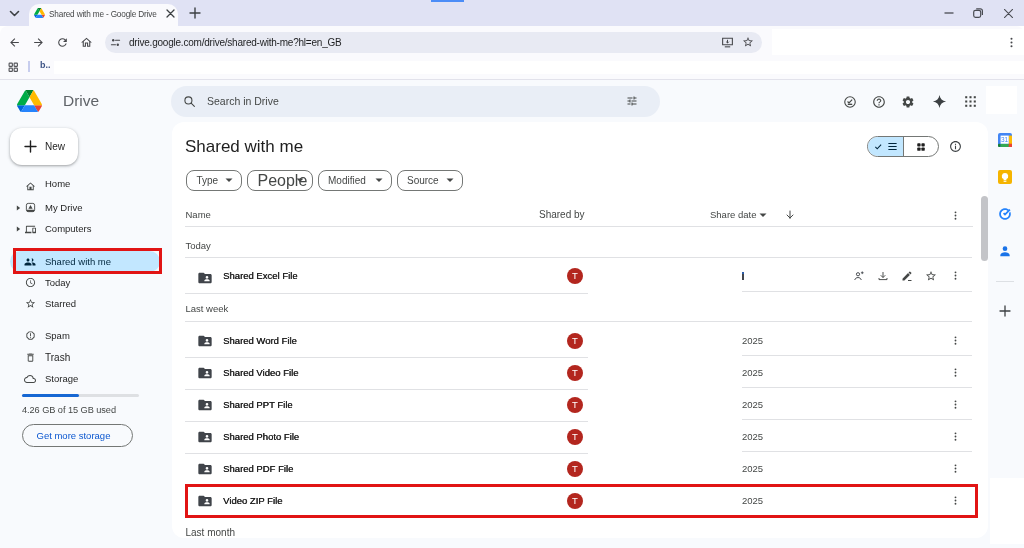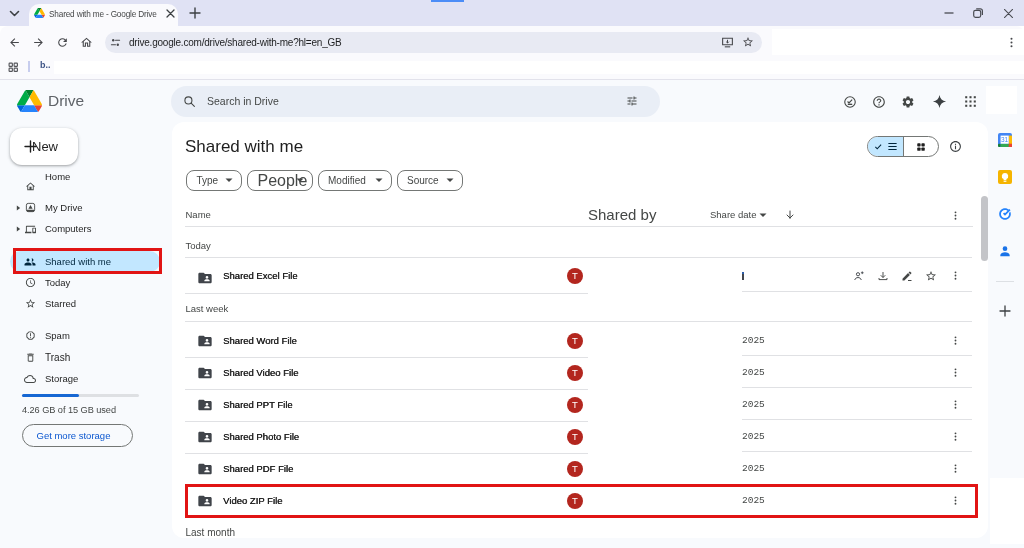--- a/index.html
+++ b/index.html
@@ -99,21 +99,21 @@
 <div class="a" style="left:172px;top:122px;width:816px;height:416px;background:#fff;border-radius:12px"></div>
 
 <svg class="ic" style="left:17px;top:90px" width="25" height="22.3" viewBox="0 0 87.3 78">
 <path d="m6.6 66.85 3.85 6.65c.8 1.4 1.95 2.5 3.3 3.3l13.75-23.8h-27.5c0 1.55.4 3.1 1.2 4.5z" fill="#0066da"></path>
 <path d="m43.65 25-13.75-23.8c-1.35.8-2.5 1.9-3.3 3.3l-25.4 44a9.06 9.06 0 0 0 -1.2 4.5h27.5z" fill="#00ac47"></path>
 <path d="m73.55 76.8c1.35-.8 2.5-1.9 3.3-3.3l1.6-2.75 7.65-13.25c.8-1.4 1.2-2.95 1.2-4.5h-27.502l5.852 11.5z" fill="#ea4335"></path>
 <path d="m43.65 25 13.75-23.8c-1.35-.8-2.9-1.2-4.5-1.2h-18.5c-1.6 0-3.15.45-4.5 1.2z" fill="#00832d"></path>
 <path d="m59.8 53h-32.3l-13.75 23.8c1.35.8 2.9 1.2 4.5 1.2h50.8c1.6 0 3.15-.45 4.5-1.2z" fill="#2684fc"></path>
 <path d="m73.4 26.5-12.7-22c-.8-1.4-1.95-2.5-3.3-3.3l-13.75 23.8 16.15 28h27.45c0-1.55-.4-3.1-1.2-4.5z" fill="#ffba00"></path>
 </svg>
-<div class="t" style="left:48px;top:93px;line-height:16px;font-size:15.5px;color:#5f6368">Drive</div>
+<div class="t" style="left:63px;top:93px;line-height:16px;font-size:15.5px;color:#5f6368">Drive</div>
 <div class="a" style="left:171px;top:86px;width:489px;height:31px;background:#E9EEF6;border-radius:16px"></div>
 <svg class="ic" style="left:183px;top:95px" width="13" height="13" viewBox="0 0 24 24">
     <circle cx="10" cy="10" r="6.5" fill="none" stroke="#444746" stroke-width="2"></circle>
     <path d="M15 15l6 6" stroke="#444746" stroke-width="2" stroke-linecap="round"></path>
   </svg>
 <div class="t" style="left:207px;top:96px;line-height:11px;font-size:10.5px;color:#444746">Search in Drive</div>
 <svg class="ic" style="left:626px;top:95px" width="12" height="12" viewBox="0 0 24 24">
     <path d="M3 17v2h6v-2H3zM3 5v2h10V5H3zm10 16v-2h8v-2h-8v-2h-2v6h2zM7 9v2H3v2h4v2h2V9H7zm14 4v-2H11v2h10zm-6-4h2V7h4V5h-4V3h-2v6z" fill="#444746"></path>
   </svg>
 <svg class="ic" style="left:843px;top:94.5px" width="14" height="14" viewBox="0 0 24 24">
@@ -143,27 +143,27 @@
       <rect x="10.1" y="18" width="3.8" height="3.8"></rect>
       <rect x="18" y="18" width="3.8" height="3.8"></rect>
     </g>
   </svg>
 <div class="a" style="left:986px;top:86px;width:31px;height:28px;background:#fff"></div>
 
 <div class="a" style="left:10px;top:128px;width:68px;height:37px;background:#fff;border-radius:12px;box-shadow:0 1px 2px rgba(60,64,67,.3),0 1px 3px 1px rgba(60,64,67,.15)"></div>
 <svg class="ic" style="left:24px;top:140px" width="13" height="13" viewBox="0 0 13 13">
     <path d="M6.5 1v11M1 6.5h11" stroke="#1f1f1f" stroke-width="1.4" stroke-linecap="round"></path>
   </svg>
-<div class="t" style="left:32px;top:141px;line-height:11px;font-size:13px;color:#1f1f1f">New</div>
+<div class="t" style="left:45px;top:141px;line-height:11px;font-size:10px;color:#1f1f1f">New</div>
 
 <svg class="ic" style="left:25px;top:180.5px" width="11" height="11" viewBox="0 0 24 24">
     <path d="M12 5.69l5 4.5V18H7v-7.81l5-4.5M12 3L2 12h3v8h14v-8h3L12 3z" fill="#444746"></path>
     <rect x="9.7" y="12.5" width="4.6" height="7" fill="#444746"></rect>
   </svg>
-<div class="t" style="left:45px;top:172px;line-height:10px;font-size:9.5px;color:#1f1f1f">Home</div>
+<div class="t" style="left:45px;top:179px;line-height:10px;font-size:9.5px;color:#1f1f1f">Home</div>
 <svg class="ic" style="left:16px;top:204.5px" width="5" height="6" viewBox="0 0 6 7">
     <path d="M1 0.5l4 3-4 3z" fill="#444746"></path>
   </svg>
 <svg class="ic" style="left:25px;top:202px" width="11" height="11" viewBox="0 0 24 24">
     <rect x="3" y="3" width="18" height="18" rx="4" fill="none" stroke="#444746" stroke-width="2"></rect>
     <path d="M12 6.8l4.6 8H7.4z" fill="#444746"></path>
     <path d="M4 16.8h16v2.4a2 2 0 0 1-2 2H6a2 2 0 0 1-2-2z" fill="#444746"></path>
   </svg>
 <div class="t" style="left:45px;top:202.5px;line-height:10px;font-size:9.5px;color:#1f1f1f">My Drive</div>
 <svg class="ic" style="left:16px;top:226px" width="5" height="6" viewBox="0 0 6 7">
@@ -282,21 +282,21 @@
 <svg class="ic" style="left:375px;top:178px" width="8" height="5" viewBox="0 0 8 5">
     <path d="M0.5 0.5l3.5 3.5 3.5-3.5z" fill="#444746"></path>
   </svg>
 <div class="a" style="left:397px;top:170px;width:66px;height:21px;border:1px solid #747775;border-radius:8px"></div>
 <div class="t" style="left:407px;top:176px;line-height:10px;font-size:10px;color:#444746">Source</div>
 <svg class="ic" style="left:446px;top:178px" width="8" height="5" viewBox="0 0 8 5">
     <path d="M0.5 0.5l3.5 3.5 3.5-3.5z" fill="#444746"></path>
   </svg>
 
 <div class="t" style="left:185.5px;top:210px;line-height:10px;font-size:9.5px;color:#444746">Name</div>
-<div class="t" style="left:588px;top:210px;line-height:10px;font-size:15px;color:#444746">Shared by</div>
+<div class="t" style="left:539px;top:210px;line-height:10px;font-size:10px;color:#444746">Shared by</div>
 <div class="t" style="left:710px;top:210px;line-height:10px;font-size:9.5px;color:#444746">Share date</div>
 <svg class="ic" style="left:759px;top:213px" width="8" height="5" viewBox="0 0 8 5">
     <path d="M0.5 0.5l3.5 3.5 3.5-3.5z" fill="#444746"></path>
   </svg>
 <svg class="ic" style="left:784px;top:209px" width="12" height="12" viewBox="0 0 24 24">
     <path d="M12 4v14m0 0l-6-6m6 6l6-6" fill="none" stroke="#444746" stroke-width="2" stroke-linecap="round" stroke-linejoin="round"></path>
   </svg>
 <svg class="dots" style="left:950px;top:209.5px" viewBox="0 0 24 24">
     <circle cx="12" cy="5" r="2" fill="#444746"></circle>
     <circle cx="12" cy="12" r="2" fill="#444746"></circle>
@@ -318,21 +318,21 @@
 <div class="a" style="left:742px;top:450.5px;width:230px;height:1px;background:#E0E1E4"></div>
 
 <div class="t" style="left:185.5px;top:241px;line-height:10px;font-size:9.5px;color:#444746">Today</div>
 <div class="t" style="left:185.5px;top:304px;line-height:10px;font-size:9.5px;color:#444746">Last week</div>
 <div class="t" style="left:185.5px;top:528px;line-height:10px;font-size:10px;color:#444746">Last month</div>
 
 <style>
 .folder{position:absolute}
 .av{position:absolute;width:16px;height:16px;border-radius:50%;background:#B3261E;color:#fff;font-size:9.5px;line-height:16px;text-align:center;font-family:"Liberation Sans",sans-serif}
 .nm{position:absolute;line-height:10px;font-size:9.5px;color:#1f1f1f;white-space:nowrap;font-family:"Liberation Sans",sans-serif;text-shadow:0.35px 0 0 #1f1f1f}
-.dt{position:absolute;line-height:10px;font-size:9.5px;color:#444746;white-space:nowrap;font-family:Liberation Mono, monospace}
+.dt{position:absolute;line-height:10px;font-size:9.5px;color:#444746;white-space:nowrap;font-family:Liberation Sans, sans-serif}
 .dots{position:absolute;width:11px;height:11px}
 </style>
 <svg class="folder" style="left:196.5px;top:269.5px" width="16" height="16" viewBox="0 0 24 24">
     <path d="M20 6h-8l-2-2H4c-1.1 0-2 .9-2 2v12c0 1.1.9 2 2 2h16c1.1 0 2-.9 2-2V8c0-1.1-.9-2-2-2zm-5 3c1.1 0 2 .9 2 2s-.9 2-2 2-2-.9-2-2 .9-2 2-2zm4 8h-8v-1c0-1.33 2.67-2 4-2s4 .67 4 2v1z" fill="#40444a"></path>
   </svg>
 <div class="nm" style="left:223px;top:271px">Shared Excel File</div>
 <div class="av" style="left:567px;top:268px">T</div>
 <div class="a" style="left:742px;top:271.5px;width:2px;height:8.5px;background:linear-gradient(#2e5ea8 0 25%,#43464d 25%)"></div>
 <svg class="ic" style="left:853px;top:270px" width="12" height="12" viewBox="0 0 24 24">
     <circle cx="10" cy="8.5" r="3.2" fill="none" stroke="#40444a" stroke-width="1.9"></circle>

